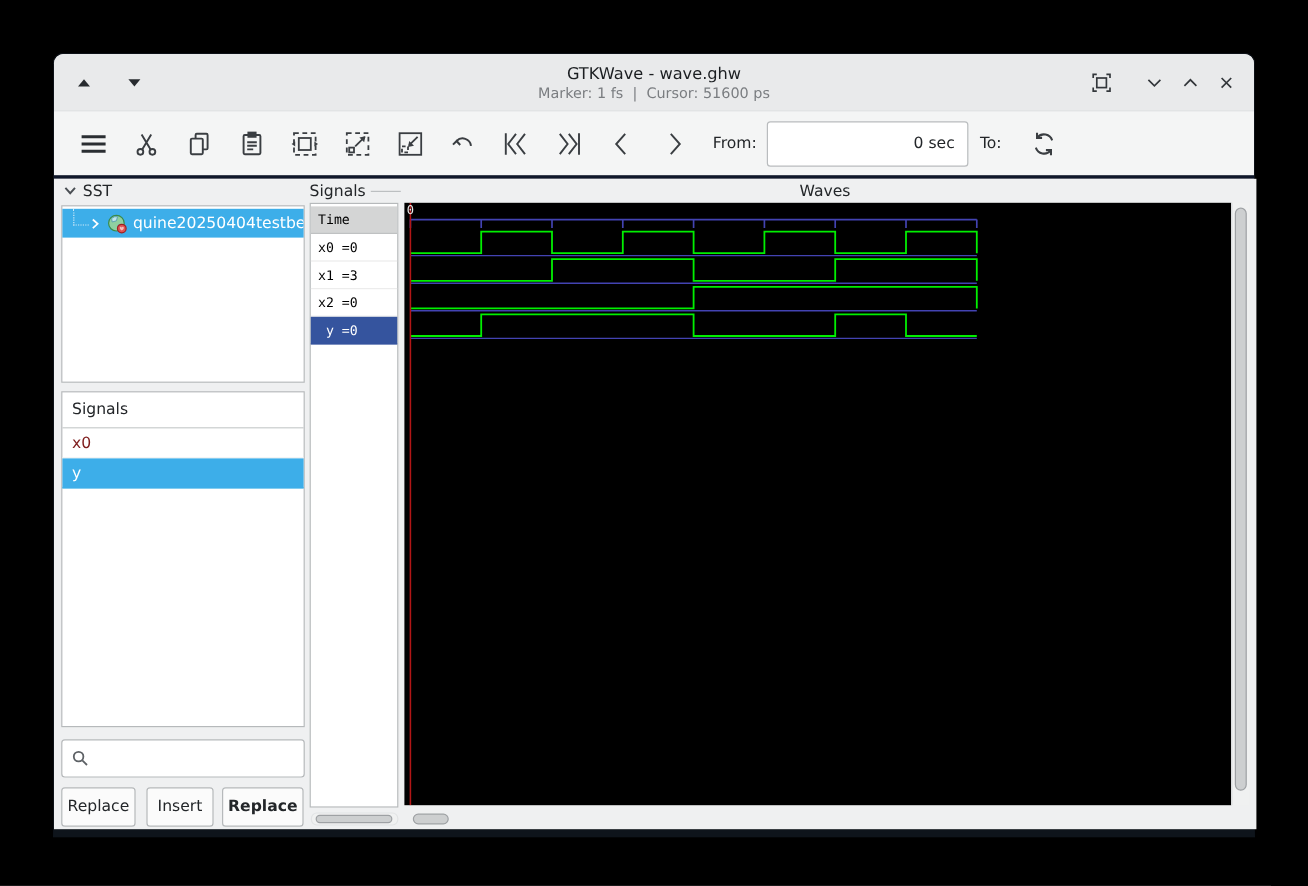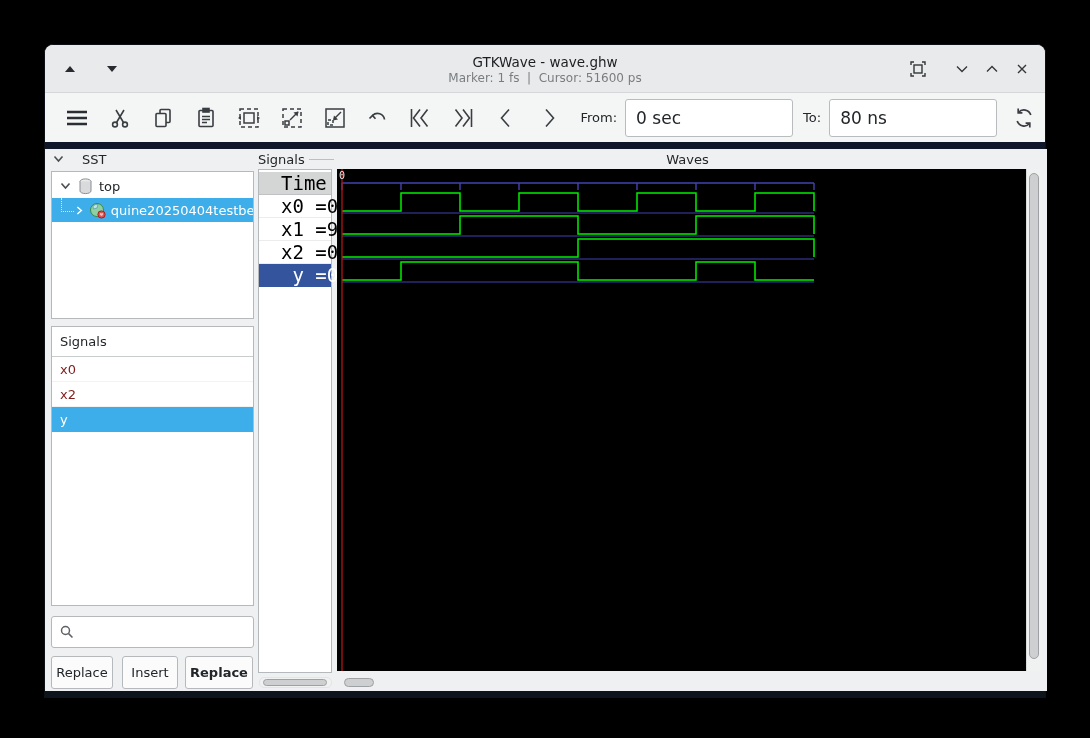--- a/index.html
+++ b/index.html
@@ -14,58 +14,58 @@
               background:#e9eaeb; border-bottom:1px solid #d5d7d8; border-radius:8px 8px 0 0; }
   .tb-left { position:absolute; left:14px; top:0; height:48px; display:flex; align-items:center; gap:20px; }
   .tb-right { position:absolute; right:12px; top:0; height:48px; display:flex; align-items:center; }
   .cap-btn { width:22px; height:22px; display:flex; align-items:center; justify-content:center; }
   .title-wrap { position:absolute; left:0; top:0; width:100%; height:48px; display:flex;
                 flex-direction:column; align-items:center; justify-content:center; pointer-events:none; }
   .win-title { font-size:13.5px; color:#1b1e21; line-height:17px; }
   .win-status { font-size:12px; color:#7a7d80; line-height:14px; white-space:pre; }
   
   .toolbar { position:absolute; left:0; top:48px; width:100%; height:56px; background:#f4f5f5;
-             border-bottom:7px solid #0f172a; display:flex; align-items:center; }
+             border-bottom:3px solid #0f172a; display:flex; align-items:center; }
   .tb-btn { width:38px; height:38px; margin:0 3px; display:flex; align-items:center; justify-content:center;
             border-radius:3px; }
   .tb-btn:first-child { margin-left:14px; }
   .tb-btn svg { display:block; }
   .tb-label { font-size:13px; color:#232629; margin:0 8px 0 10px; }
   .tb-input { width:168px; height:38px; background:#fff; border:1px solid #b9bcbe; border-radius:3px;
-              font-size:17px; color:#232629; padding:0 10px; outline:none;
-              font-family:"DejaVu Sans","Liberation Sans",sans-serif; }
+              font-size:13px; color:#232629; padding:0 10px; outline:none;
+              font-family:"DejaVu Sans","Liberation Sans",sans-serif;text-align:right; }
   
   .content { position:absolute; left:0; top:104px; width:1002px; height:542px; background:#eff0f1; }
   .panel-box { position:absolute; background:#fff; border:1px solid #b6b9bb; }
   .frame-label { position:absolute; display:flex; align-items:center; font-size:13px; color:#232629; height:15px; }
   .frame-line { flex:1; height:1px; background:#bcbfc1; margin-left:4px; }
   
-  .sst-head { position:absolute; left:8px; top:1px; height:18px; display:flex; align-items:center; gap:18px;
+  .sst-head { position:absolute; left:8px; top:1px; height:18px; display:flex; align-items:center; gap:5px;
               font-size:13px; color:#232629; }
   .tree-row { height:24px; display:flex; align-items:center; font-size:13px; color:#232629;
               white-space:nowrap; overflow:hidden; }
   .tree-row.sel { background:#3daee9; color:#fff; }
   .guide { width:14px; height:14px; margin-left:9px; border-left:1px dotted #aab0b5; border-bottom:1px dotted #aab0b5;
            margin-bottom:10px; }
   .tree-row.sel .guide { border-color:#cfe9f7; }
   
   .lsig-head { height:30px; border-bottom:1px solid #c9cccd; display:flex; align-items:center;
                padding-left:8px; font-size:13px; color:#232629; }
   .lsig-row { height:25px; display:flex; align-items:center; padding-left:8px; font-size:13px; color:#7f1d1d;
               border-bottom:1px solid #f1f2f2; }
   .lsig-row.sel { background:#3daee9; color:#fff; border-bottom-color:#3daee9; }
   
   .search { position:absolute; left:6px; top:467px; width:203px; height:32px; background:#fff;
             border:1px solid #b6b9bb; border-radius:3px; display:flex; align-items:center; padding-left:7px; }
   
   .btn { position:absolute; top:507px; height:33px; background:#fbfbfb; border:1px solid #b6b9bb;
          border-radius:3px; font-size:13px; color:#232629; display:flex; align-items:center; justify-content:center; }
   
-  .trace-row { height:23px; display:flex; padding-left:22px;
-               font-family:"DejaVu Sans Mono","Liberation Mono",monospace; font-size:19px; color:#000;
+  .trace-row { height:23px; display:flex; align-items:center; padding-left:6px;
+               font-family:"DejaVu Sans Mono","Liberation Mono",monospace; font-size:11px; color:#000;
                white-space:pre; border-bottom:1px solid #ececec; }
   .trace-time { background:#d4d5d5; border-bottom:1px solid #bfc1c2; }
   .trace-row.sel { background:#35549e; color:#fff; border-bottom-color:#35549e; }
   
   .wave-area { position:absolute; left:292px; top:20px; width:689px; height:502px; background:#000; overflow:hidden; }
   .wave-origin { position:absolute; left:2px; top:1px; font-family:"DejaVu Sans Mono","Liberation Mono",monospace;
                  font-size:10px; color:#e8e8e8; line-height:11px; }
   
   .sb-track-h { position:absolute; background:#f0f1f1; border:1px solid #e2e4e5; border-radius:5px; }
   .sb-thumb { position:absolute; background:#cdcfd0; border:1px solid #9ea1a4; border-radius:5px; }
@@ -197,51 +197,40 @@
           </svg>
       </span>
       <span class="tb-btn">
         <svg width="26" height="26" viewBox="0 0 26 26" stroke="#3a3e42" stroke-width="1.6" fill="none">
           <polyline points="10,4.5 17.5,13 10,21.5"></polyline>
           </svg>
       </span>
       <span class="tb-label">From:</span>
       <input class="tb-input" type="text" value="0 sec" style="">
       <span class="tb-label">To:</span>
-      <input class="tb-input" type="text" value="80 ns" style="">
       <span class="tb-btn" style="margin-left:8px;">
         <svg width="26" height="26" viewBox="0 0 26 26" stroke="#3a3e42" stroke-width="1.7" fill="none">
           <path d="M19.8,10 A7.2,7.2 0 0 0 7.5,7.5"></path>
           <polyline points="7.2,3.6 7.2,7.9 11.4,7.9"></polyline>
           <path d="M6.2,16 A7.2,7.2 0 0 0 18.5,18.5"></path>
           <polyline points="18.8,22.4 18.8,18.1 14.6,18.1"></polyline>
           </svg>
       </span>
     </div>
 
     <div class="content">
 
       <div class="sst-head">
         <svg width="11" height="8" viewBox="0 0 11 8" stroke="#4a4f54" stroke-width="1.6" fill="none">
             <polyline points="1.5,1.5 5.5,6 9.5,1.5"></polyline>
           </svg>
         <span>SST</span>
       </div>
 
       <div class="panel-box" style="left:6px; top:22px; width:203px; height:148px; padding-top:2px;">
-        <div class="tree-row">
-          <svg style="margin-left:8px;" width="11" height="8" viewBox="0 0 11 8" stroke="#4a4f54" stroke-width="1.6" fill="none">
-              <polyline points="1.5,1.5 5.5,6 9.5,1.5"></polyline>
-            </svg>
-          <svg style="margin-left:7px;" width="15" height="17" viewBox="0 0 15 17">
-            <ellipse cx="7.5" cy="3.5" rx="5.5" ry="2.6" fill="#e7e9ea" stroke="#8a8e92"></ellipse>
-            <path d="M2,3.5 V13 A5.5,2.6 0 0 0 13,13 V3.5" fill="#d8dadc" stroke="#8a8e92"></path>
-          </svg>
-          <span style="margin-left:6px;">top</span>
-        </div>
         <div class="tree-row sel">
           <span class="guide"></span>
           <svg style="margin-left:2px;" width="8" height="11" viewBox="0 0 8 11" stroke="#ffffff" stroke-width="1.6" fill="none">
               <polyline points="1.5,1.5 6,5.5 1.5,9.5"></polyline>
             </svg>
           <svg style="margin-left:6px; flex:none;" width="17" height="17" viewBox="0 0 17 17">
             <circle cx="8" cy="8" r="6.5" fill="#8fd0a0" stroke="#3a8a4a"></circle>
             <path d="M4,4 A6,6 0 0 1 9,2.5 L8,6 L4.5,7 Z" fill="#bfe6ec" stroke="#5aa0b0" stroke-width="0.8"></path>
             <path d="M12,9 A6,6 0 0 1 9,13 L9.5,9.5 Z" fill="#bfe6ec" stroke="#5aa0b0" stroke-width="0.8"></path>
             <circle cx="12.5" cy="12.5" r="3.6" fill="#e05252" stroke="#a02020"></circle>
@@ -251,23 +240,20 @@
         </div>
       </div>
 
       <div class="panel-box" style="left:6px; top:177px; width:203px; height:280px;">
         <div class="lsig-head">
           <span>Signals</span>
         </div>
         <div class="lsig-row">
             <span>x0</span>
           </div>
-        <div class="lsig-row">
-            <span>x2</span>
-          </div>
         <div class="lsig-row sel">
             <span>y</span>
           </div>
       </div>
 
       <div class="search">
         <svg width="16" height="16" viewBox="0 0 16 16" stroke="#5d6165" stroke-width="1.5" fill="none">
           <circle cx="6.5" cy="6.5" r="4"></circle>
             <path d="M9.6,9.6 L13.5,13.5"></path>
           </svg>
@@ -284,21 +270,21 @@
         <span>Replace</span>
         </div>
 
       <div class="frame-label" style="left:213px; top:3px; width:76px;">
         <span>Signals</span>
         <span class="frame-line"></span>
       </div>
       <div class="panel-box" style="left:213px; top:20px; width:74px; height:504px; padding-top:2px;">
         <div class="trace-row trace-time"><span>Time</span></div>
         <div class="trace-row"><span>x0 =0</span></div>
-        <div class="trace-row"><span>x1 =9</span></div>
+        <div class="trace-row"><span>x1 =3</span></div>
         <div class="trace-row"><span>x2 =0</span></div>
         <div class="trace-row sel"><span> y =0</span></div>
       </div>
       <div class="sb-track-h" style="left:214px; top:528px; width:73px; height:11px;">
         <div class="sb-thumb" style="left:3px; top:1px; width:64px; height:7px;"></div>
       </div>
 
       <div class="frame-label" style="left:294px; top:3px; width:697px;flex-direction:column;">
         <span>Waves</span>
         <span class="frame-line"></span>

